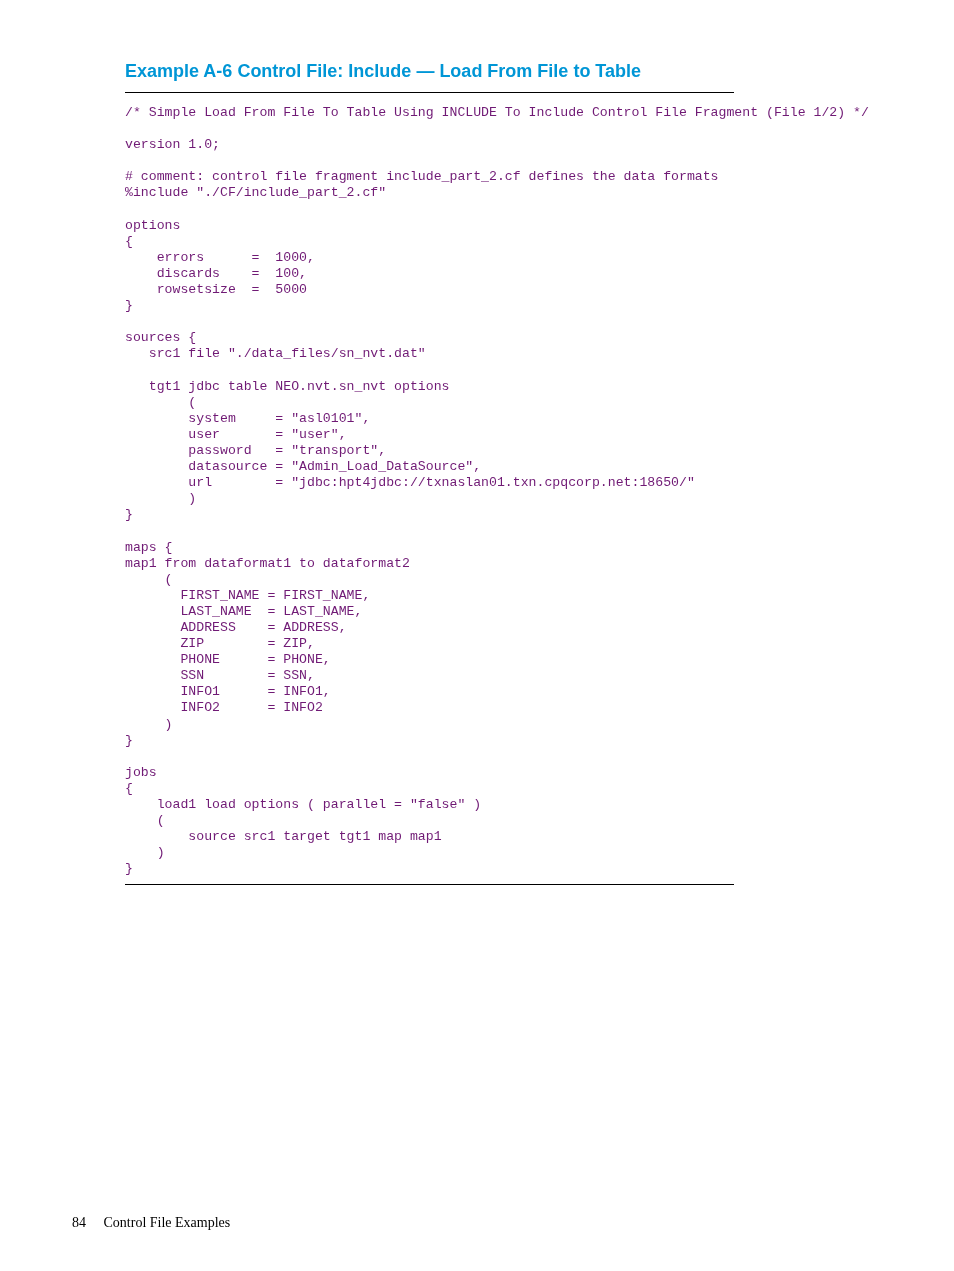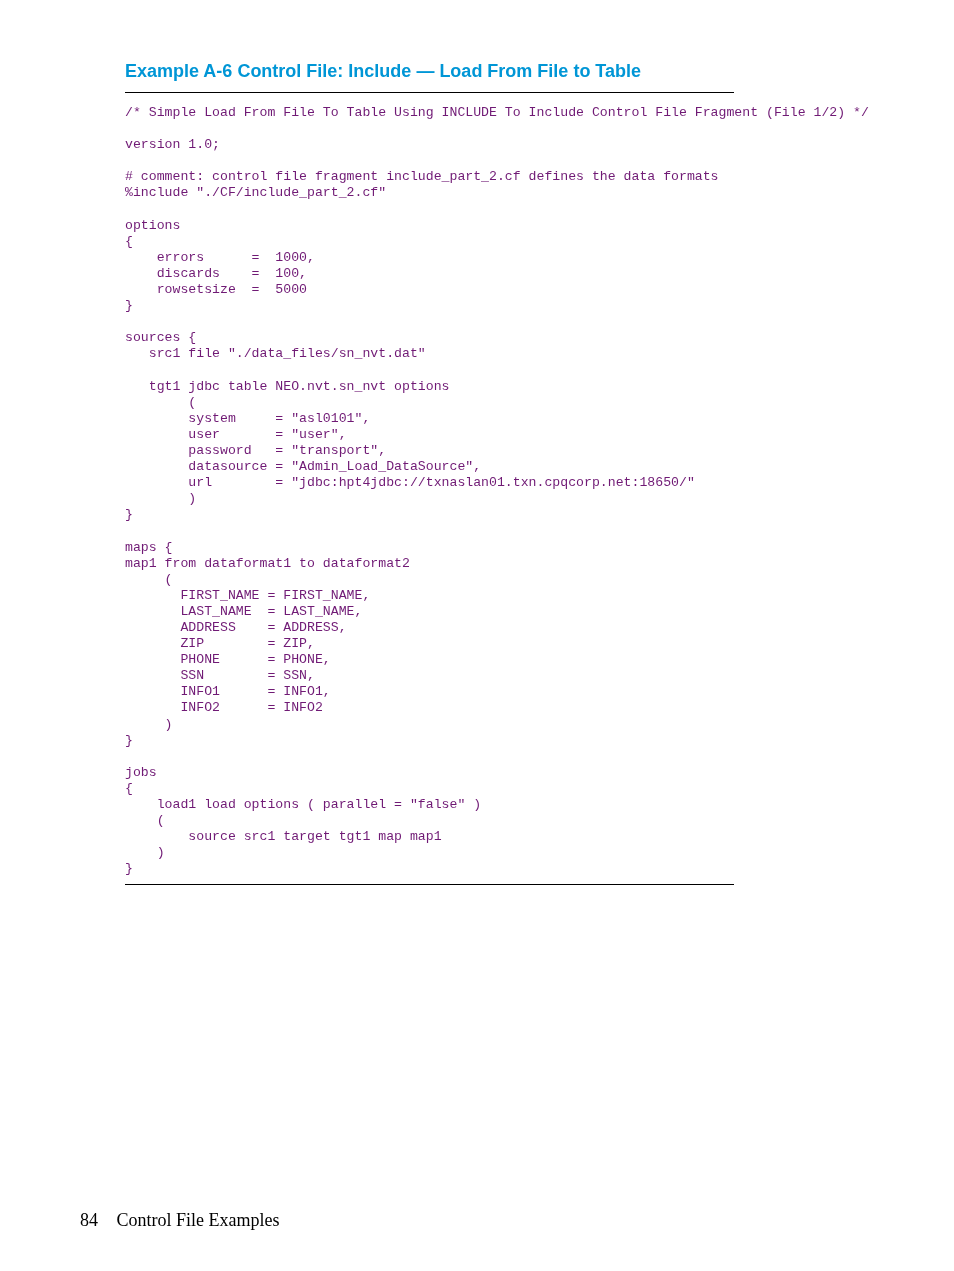--- a/index.html
+++ b/index.html
@@ -40,23 +40,23 @@
     font-family: "Courier New", Courier, monospace;
     font-size: 13.2px;
     line-height: 1.22;
     white-space: pre;
     margin: 12px 0 0 45px;
     color: #701a75;
   }
   .footer {
     position: absolute;
     bottom: 40px;
-    left: 80px;
+    left: 72px;
     font-family: Georgia, "Times New Roman", serif;
-    font-size: 18px;
+    font-size: 14px;
     color: #000;
     text-align: right;
   }
   .footer .pnum {
     margin-right: 14px;
   }
 </style>
 </head>
 <body>
 

